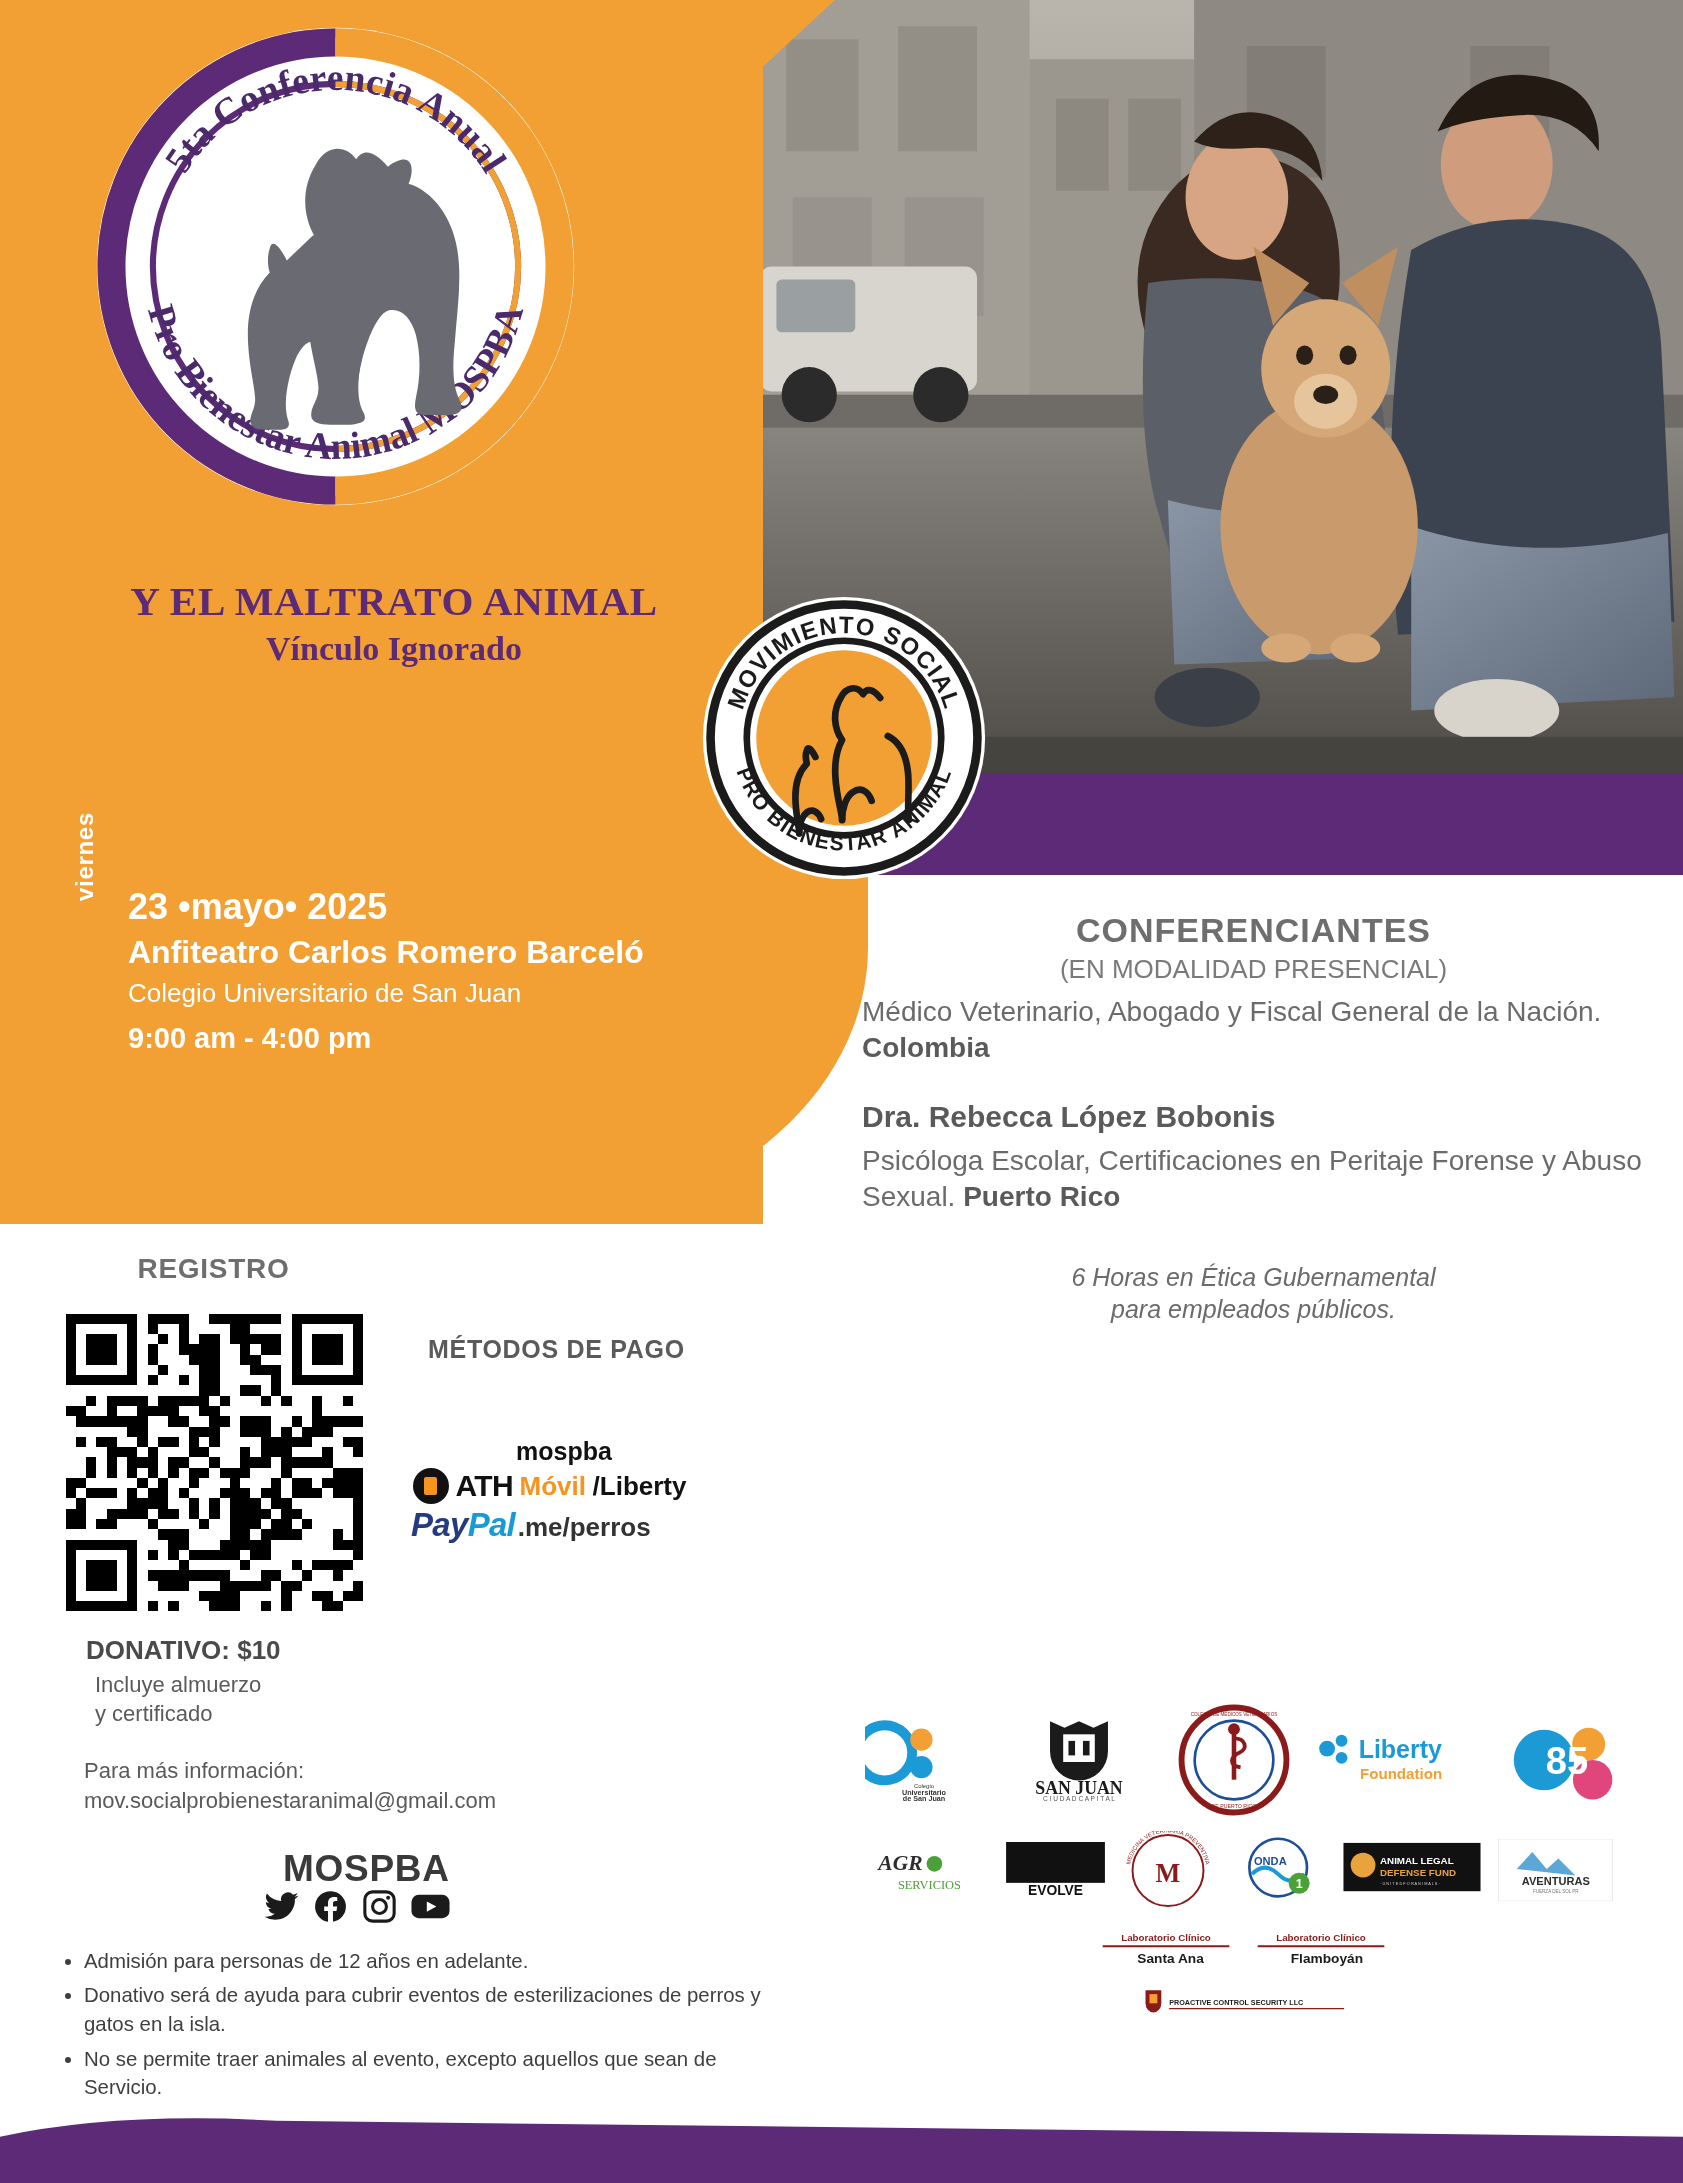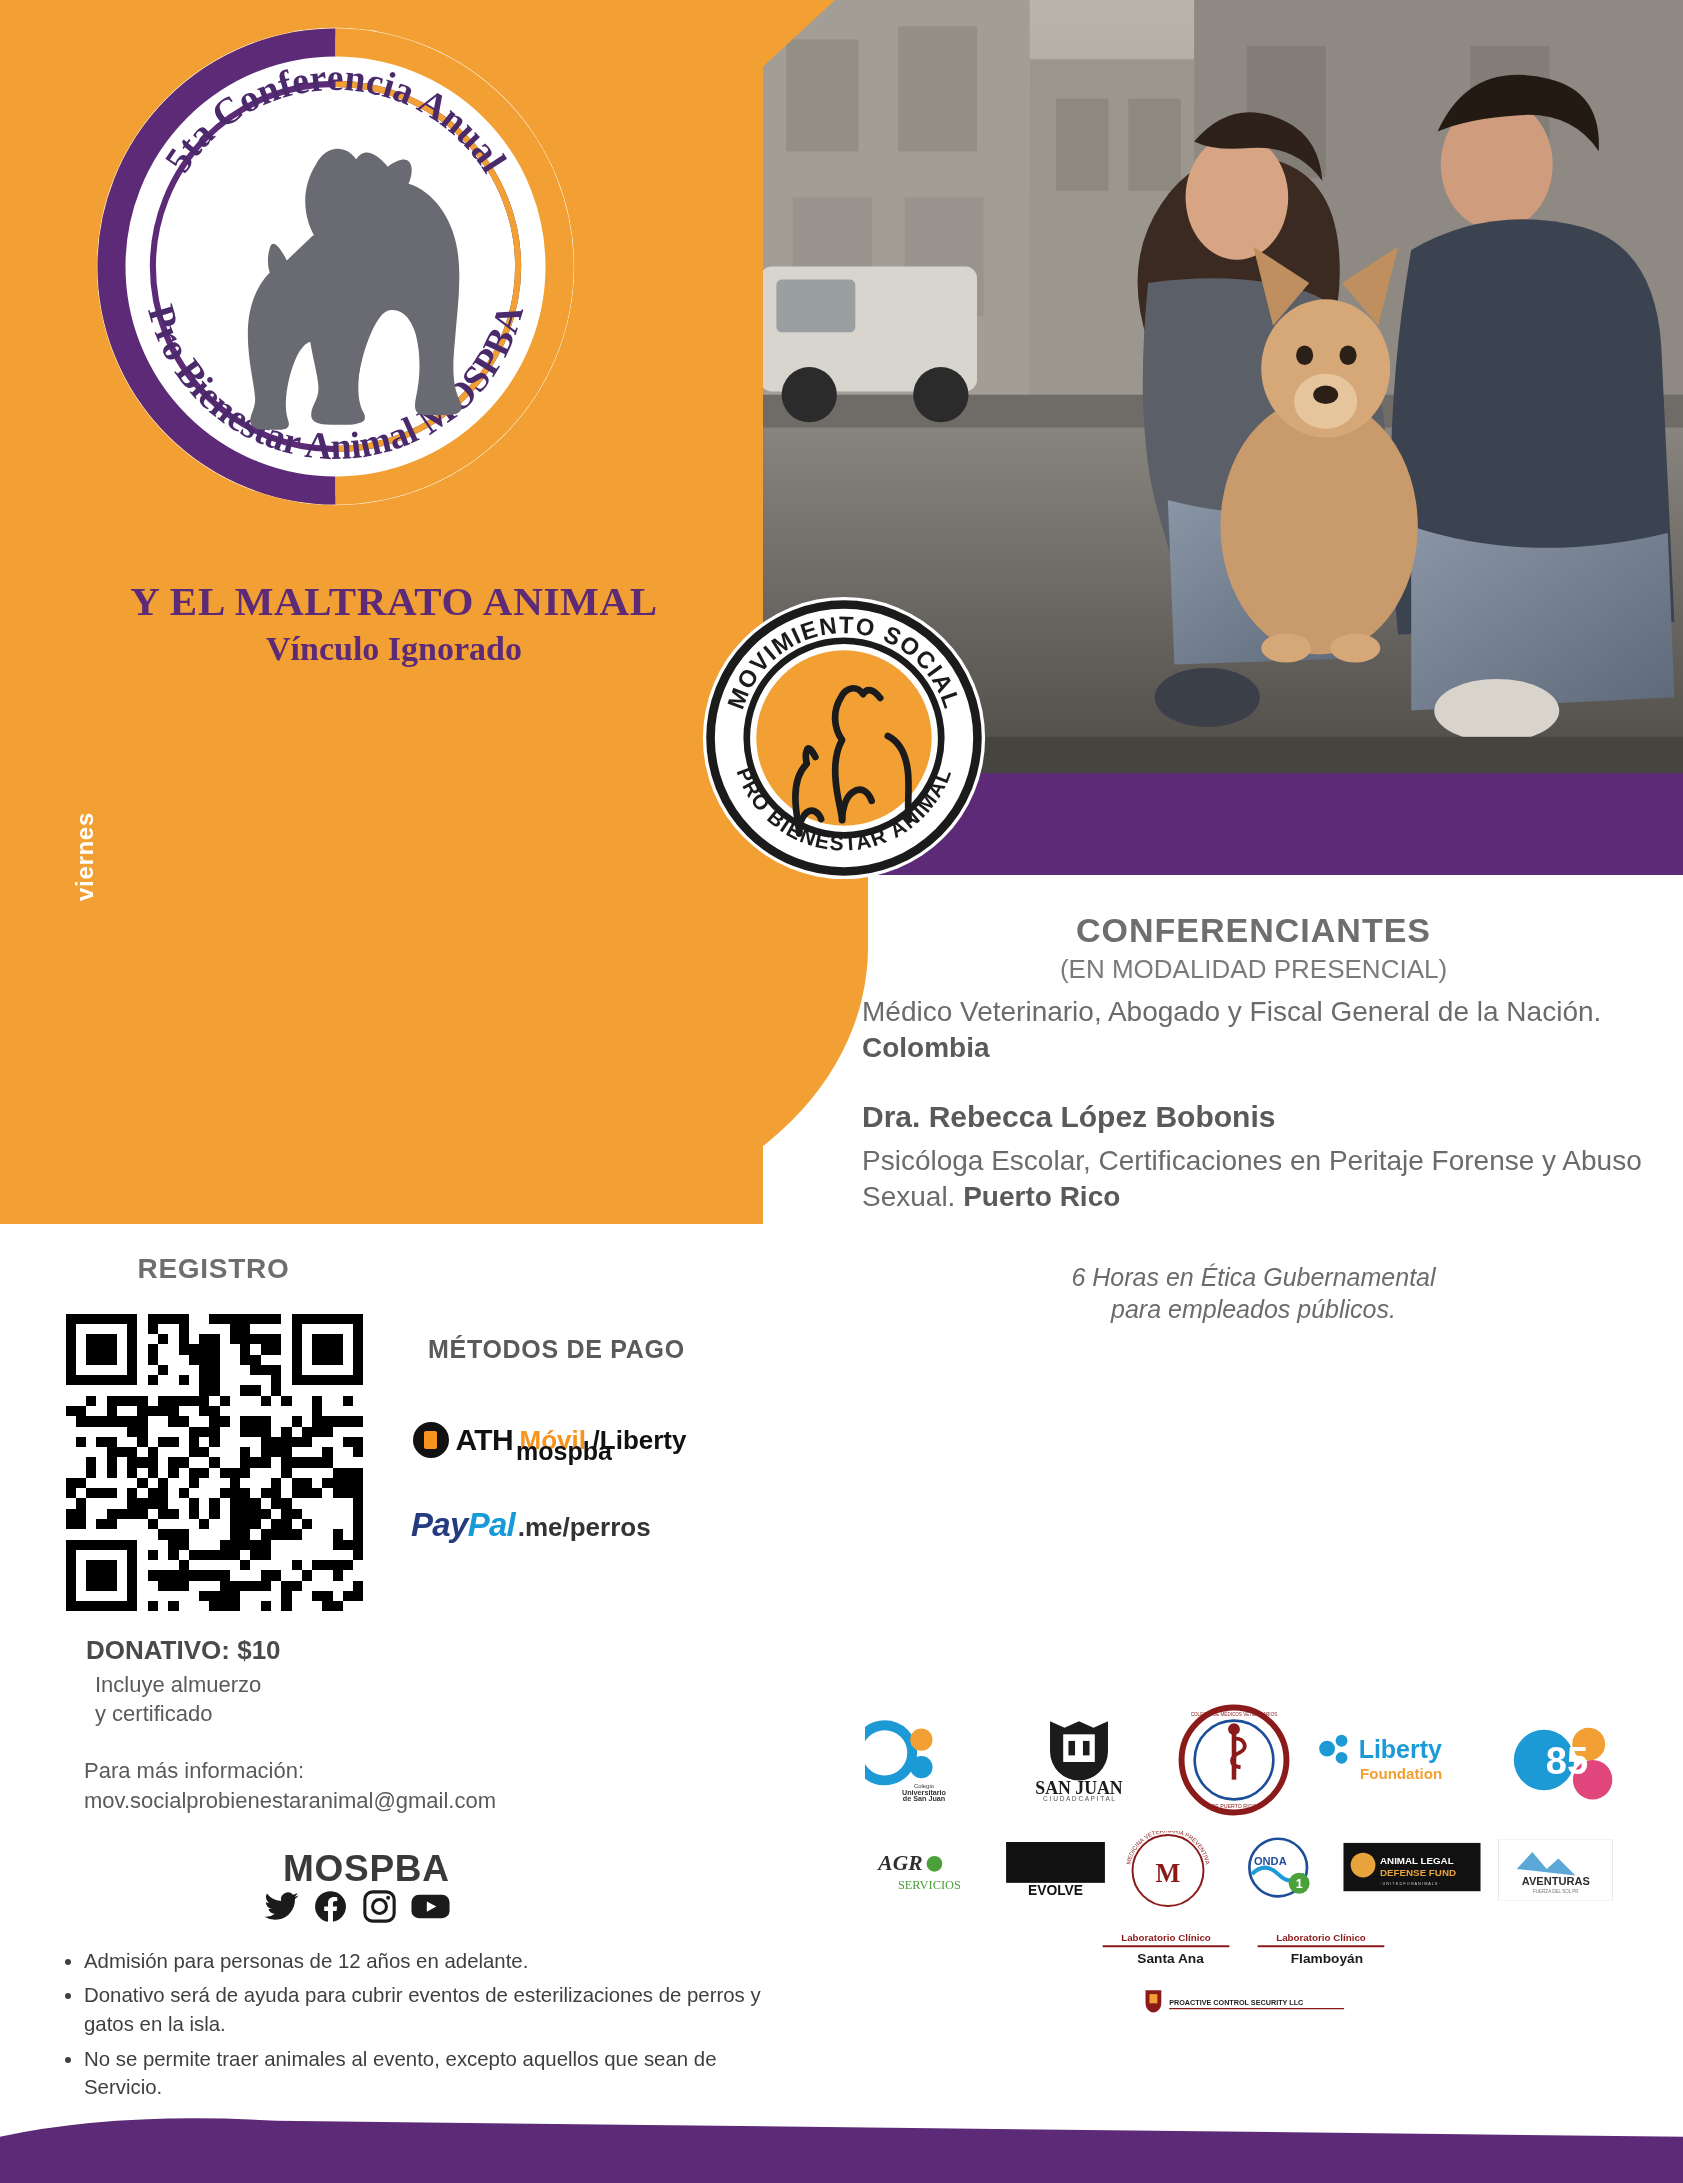--- a/index.html
+++ b/index.html
@@ -246,21 +246,21 @@
   .pay-title {
     position: absolute;
     left: 428px; top: 1335px;
     font-size: 25px;
     font-weight: bold;
     color: #5A5A5A;
     letter-spacing: 0.7px;
   }
   .ath-row {
     position: absolute;
-    left: 413px; top: 1422px;
+    left: 413px; top: 1468px;
     display: flex;
     align-items: center;
     gap: 6.6px;
   }
   .ath-logo {
     width: 36px; height: 36px;
     border-radius: 50%;
     background: #111;
     position: relative;
   }
@@ -496,20 +496,26 @@
         <path d="M188 108 c-7 -9 -14 -11 -18 -4 c-7 -10 -18 -7 -23 3 c-10 16 -7 34 1 45 c-6 11 -8 24 -7 39 c1 21 7 37 7 45"></path>
         <path d="M148 236 c0 -12 4 -24 11 -29 c8 -6 16 -2 20 9"></path>
         <path d="M196 148 c12 6 19 20 21 37 c2 18 -1 36 1 51"></path>
         <path d="M120 170 c-4 -8 -8 -12 -9 -7 c-2 5 -1 10 0 14 c-8 8 -12 21 -12 35 c0 17 4 31 4 38"></path>
         <path d="M103 250 c0 -9 3 -18 8 -22 c6 -4 12 -1 15 7"></path>
       </g>
     </svg>
   </div>
 
   <div class="viernes">viernes</div>
+  <div class="event-info">
+    <div class="ev-date">23 •mayo• 2025</div>
+    <div class="ev-venue">Anfiteatro Carlos Romero Barceló</div>
+    <div class="ev-sub">Colegio Universitario de San Juan</div>
+    <div class="ev-time">9:00 am - 4:00 pm</div>
+  </div>
 
   <div class="speakers">
     <div class="sp-head">CONFERENCIANTES</div>
     <div class="sp-subhead">(EN MODALIDAD PRESENCIAL)</div>
 
     <div class="sp-desc"><span>Médico Veterinario, Abogado y Fiscal General de la Nación. </span><b>Colombia</b></div>
 
     <div class="sp-name">Dra. Rebecca López Bobonis</div>
     <div class="sp-desc"><span>Psicóloga Escolar, Certificaciones en Peritaje Forense y Abuso Sexual. </span><b>Puerto Rico</b></div>
 

